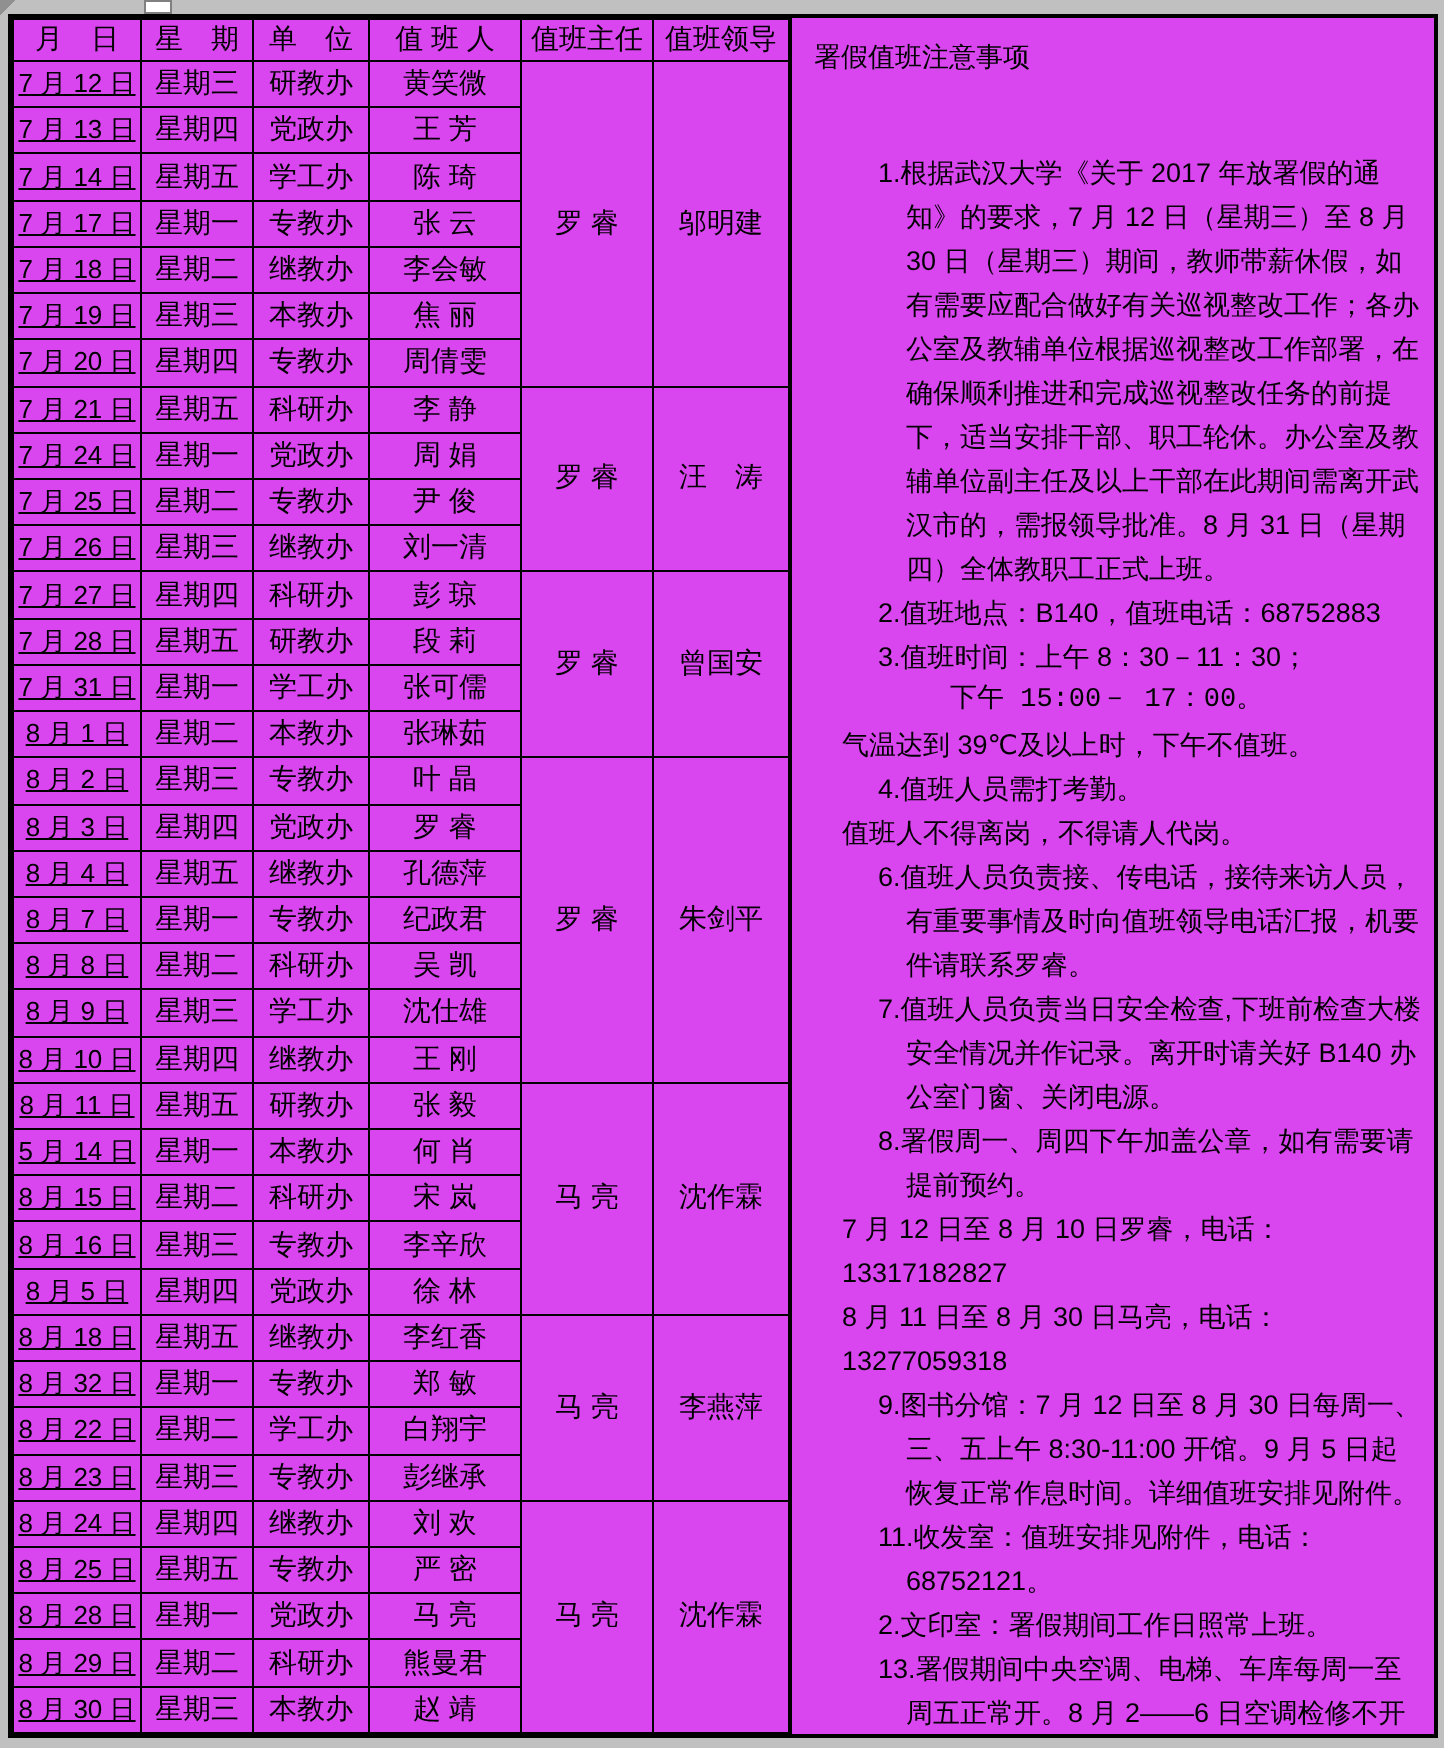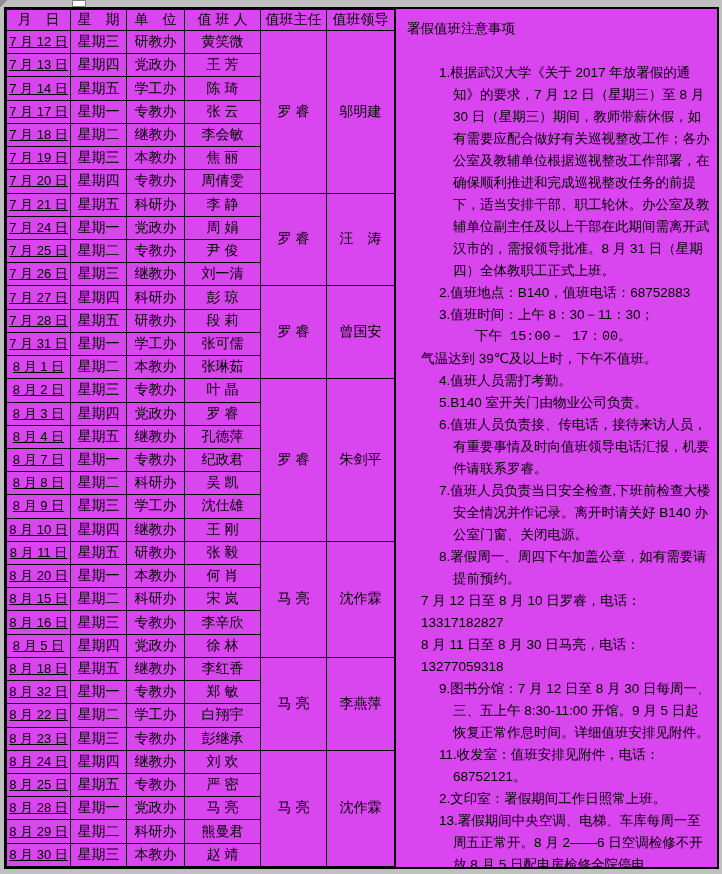--- a/index.html
+++ b/index.html
@@ -40,21 +40,21 @@
   col.c-person{width:76px} col.c-director{width:66px} col.c-leader{width:68px}
   td.num { font-size:13px;text-decoration:underline; }
   .notes {
     flex:1 1 auto;
     border-left:1px solid #000;
     padding:9px 6px 6px 11px;
     font-size:13.5px;
     line-height:22px;
     overflow:hidden;
   }
-  .notes-title { margin-bottom:22px; }
+  .notes-title { margin-bottom:36px; }
   .note-line { }
   .ind0 { padding-left:14px; text-indent:-14px;margin-left:32px; }
   .ind1 { padding-left:14px; }
   .ind2 { padding-left:68px;font-family:Liberation Mono, monospace; }
 </style>
 </head>
 <body>
 
 <div class="corner-mark"></div>
 <div class="handle"></div>
@@ -223,21 +223,21 @@
         </tr>
         <tr>
           <td class="num">8 月 11 日</td>
           <td>星期五</td>
           <td>研教办</td>
           <td>张 毅</td>
           <td rowspan="5">马 亮</td>
           <td rowspan="5">沈作霖</td>
         </tr>
         <tr>
-          <td class="num">8 月 20 日</td>
+          <td class="num">5 月 14 日</td>
           <td>星期一</td>
           <td>本教办</td>
           <td>何 肖</td>
         </tr>
         <tr>
           <td class="num">8 月 15 日</td>
           <td>星期二</td>
           <td>科研办</td>
           <td>宋 岚</td>
         </tr>
@@ -316,21 +316,21 @@
 
   <div class="notes">
     <div class="notes-title">署假值班注意事项</div>
     <div id="notes-list">
         <div class="note-line ind0">1.根据武汉大学《关于 2017 年放署假的通知》的要求，7 月 12 日（星期三）至 8 月 30 日（星期三）期间，教师带薪休假，如有需要应配合做好有关巡视整改工作；各办公室及教辅单位根据巡视整改工作部署，在确保顺利推进和完成巡视整改任务的前提下，适当安排干部、职工轮休。办公室及教辅单位副主任及以上干部在此期间需离开武汉市的，需报领导批准。8 月 31 日（星期四）全体教职工正式上班。</div>
         <div class="note-line ind0">2.值班地点：B140，值班电话：68752883</div>
         <div class="note-line ind0">3.值班时间：上午 8：30－11：30；</div>
         <div class="note-line ind2">下午 15:00－ 17：00。</div>
         <div class="note-line ind1">气温达到 39℃及以上时，下午不值班。</div>
         <div class="note-line ind0">4.值班人员需打考勤。</div>
-        <div class="note-line ind0">5.B140 室开关门由物业公司负责。</div>
+        <div class="note-line ind1">值班人不得离岗，不得请人代岗。</div>
         <div class="note-line ind0">6.值班人员负责接、传电话，接待来访人员，有重要事情及时向值班领导电话汇报，机要件请联系罗睿。</div>
         <div class="note-line ind0">7.值班人员负责当日安全检查,下班前检查大楼安全情况并作记录。离开时请关好 B140 办公室门窗、关闭电源。</div>
         <div class="note-line ind0">8.署假周一、周四下午加盖公章，如有需要请提前预约。</div>
         <div class="note-line ind1">7 月 12 日至 8 月 10 日罗睿，电话：13317182827</div>
         <div class="note-line ind1">8 月 11 日至 8 月 30 日马亮，电话：13277059318</div>
         <div class="note-line ind0">9.图书分馆：7 月 12 日至 8 月 30 日每周一、三、五上午 8:30-11:00 开馆。9 月 5 日起恢复正常作息时间。详细值班安排见附件。</div>
         <div class="note-line ind0">11.收发室：值班安排见附件，电话：68752121。</div>
         <div class="note-line ind0">2.文印室：署假期间工作日照常上班。</div>
         <div class="note-line ind0">13.署假期间中央空调、电梯、车库每周一至周五正常开。8 月 2——6 日空调检修不开放,8 月 5 日配电房检修全院停电。</div>
       </div>

